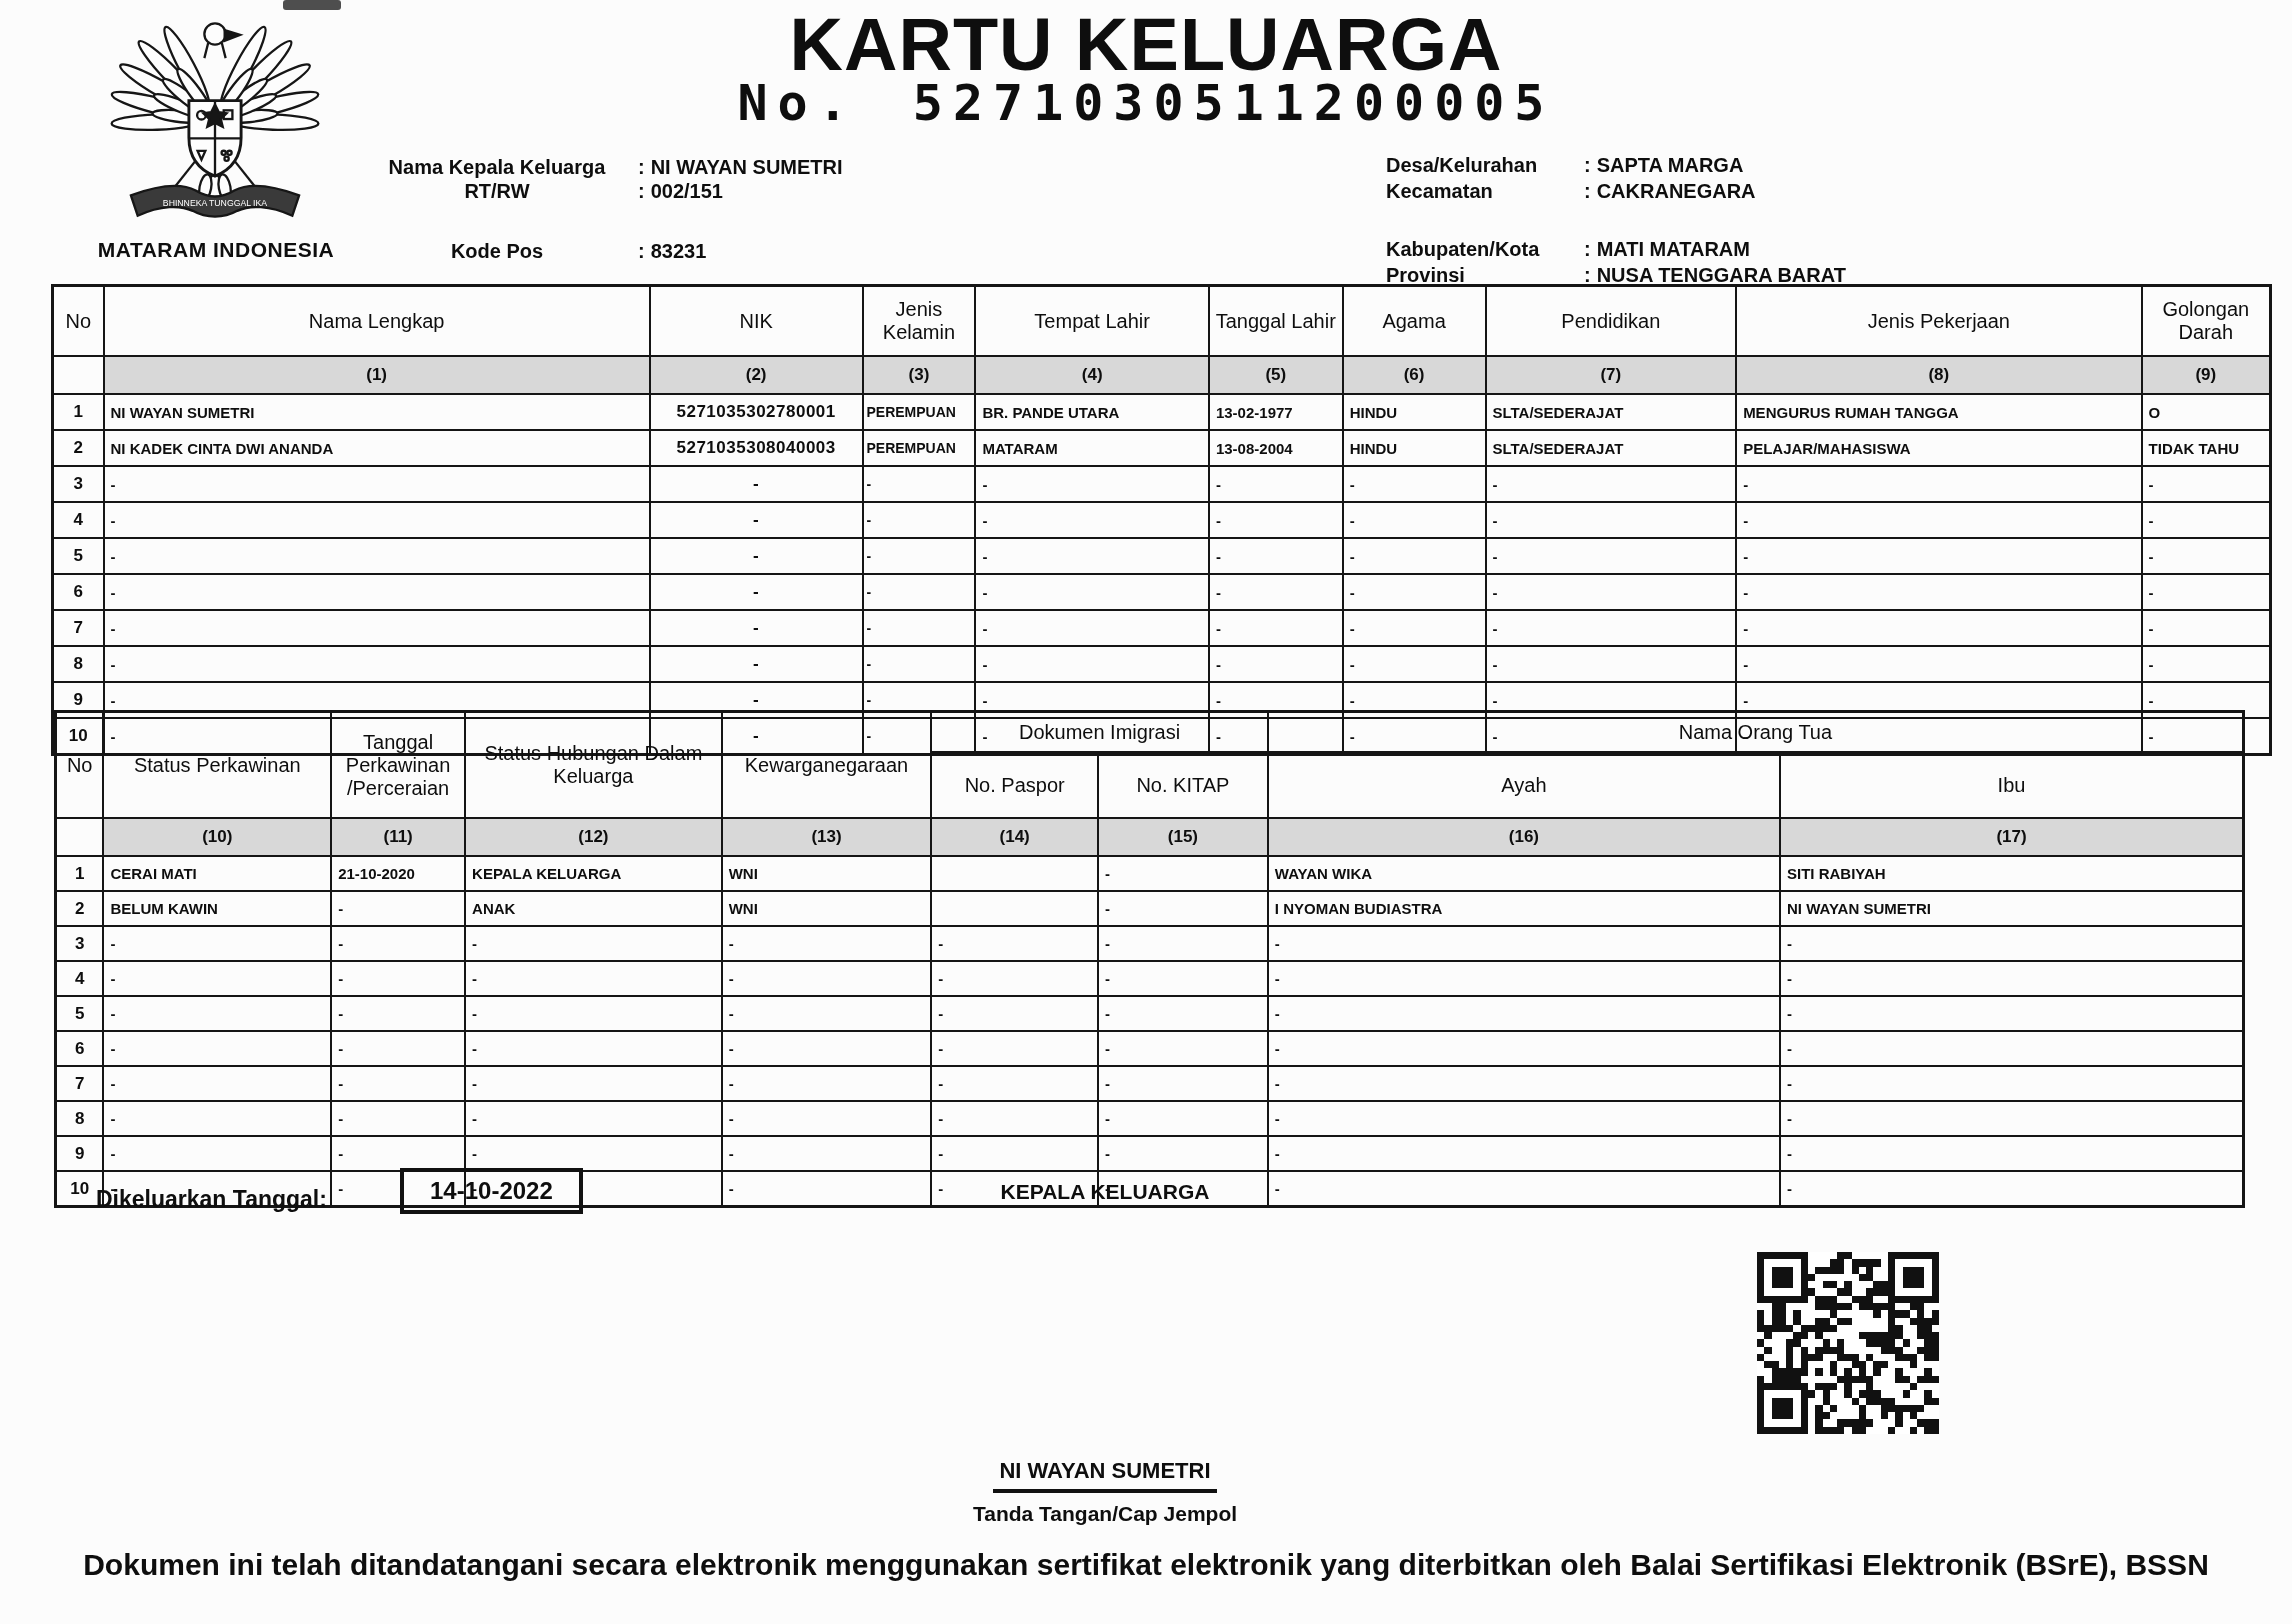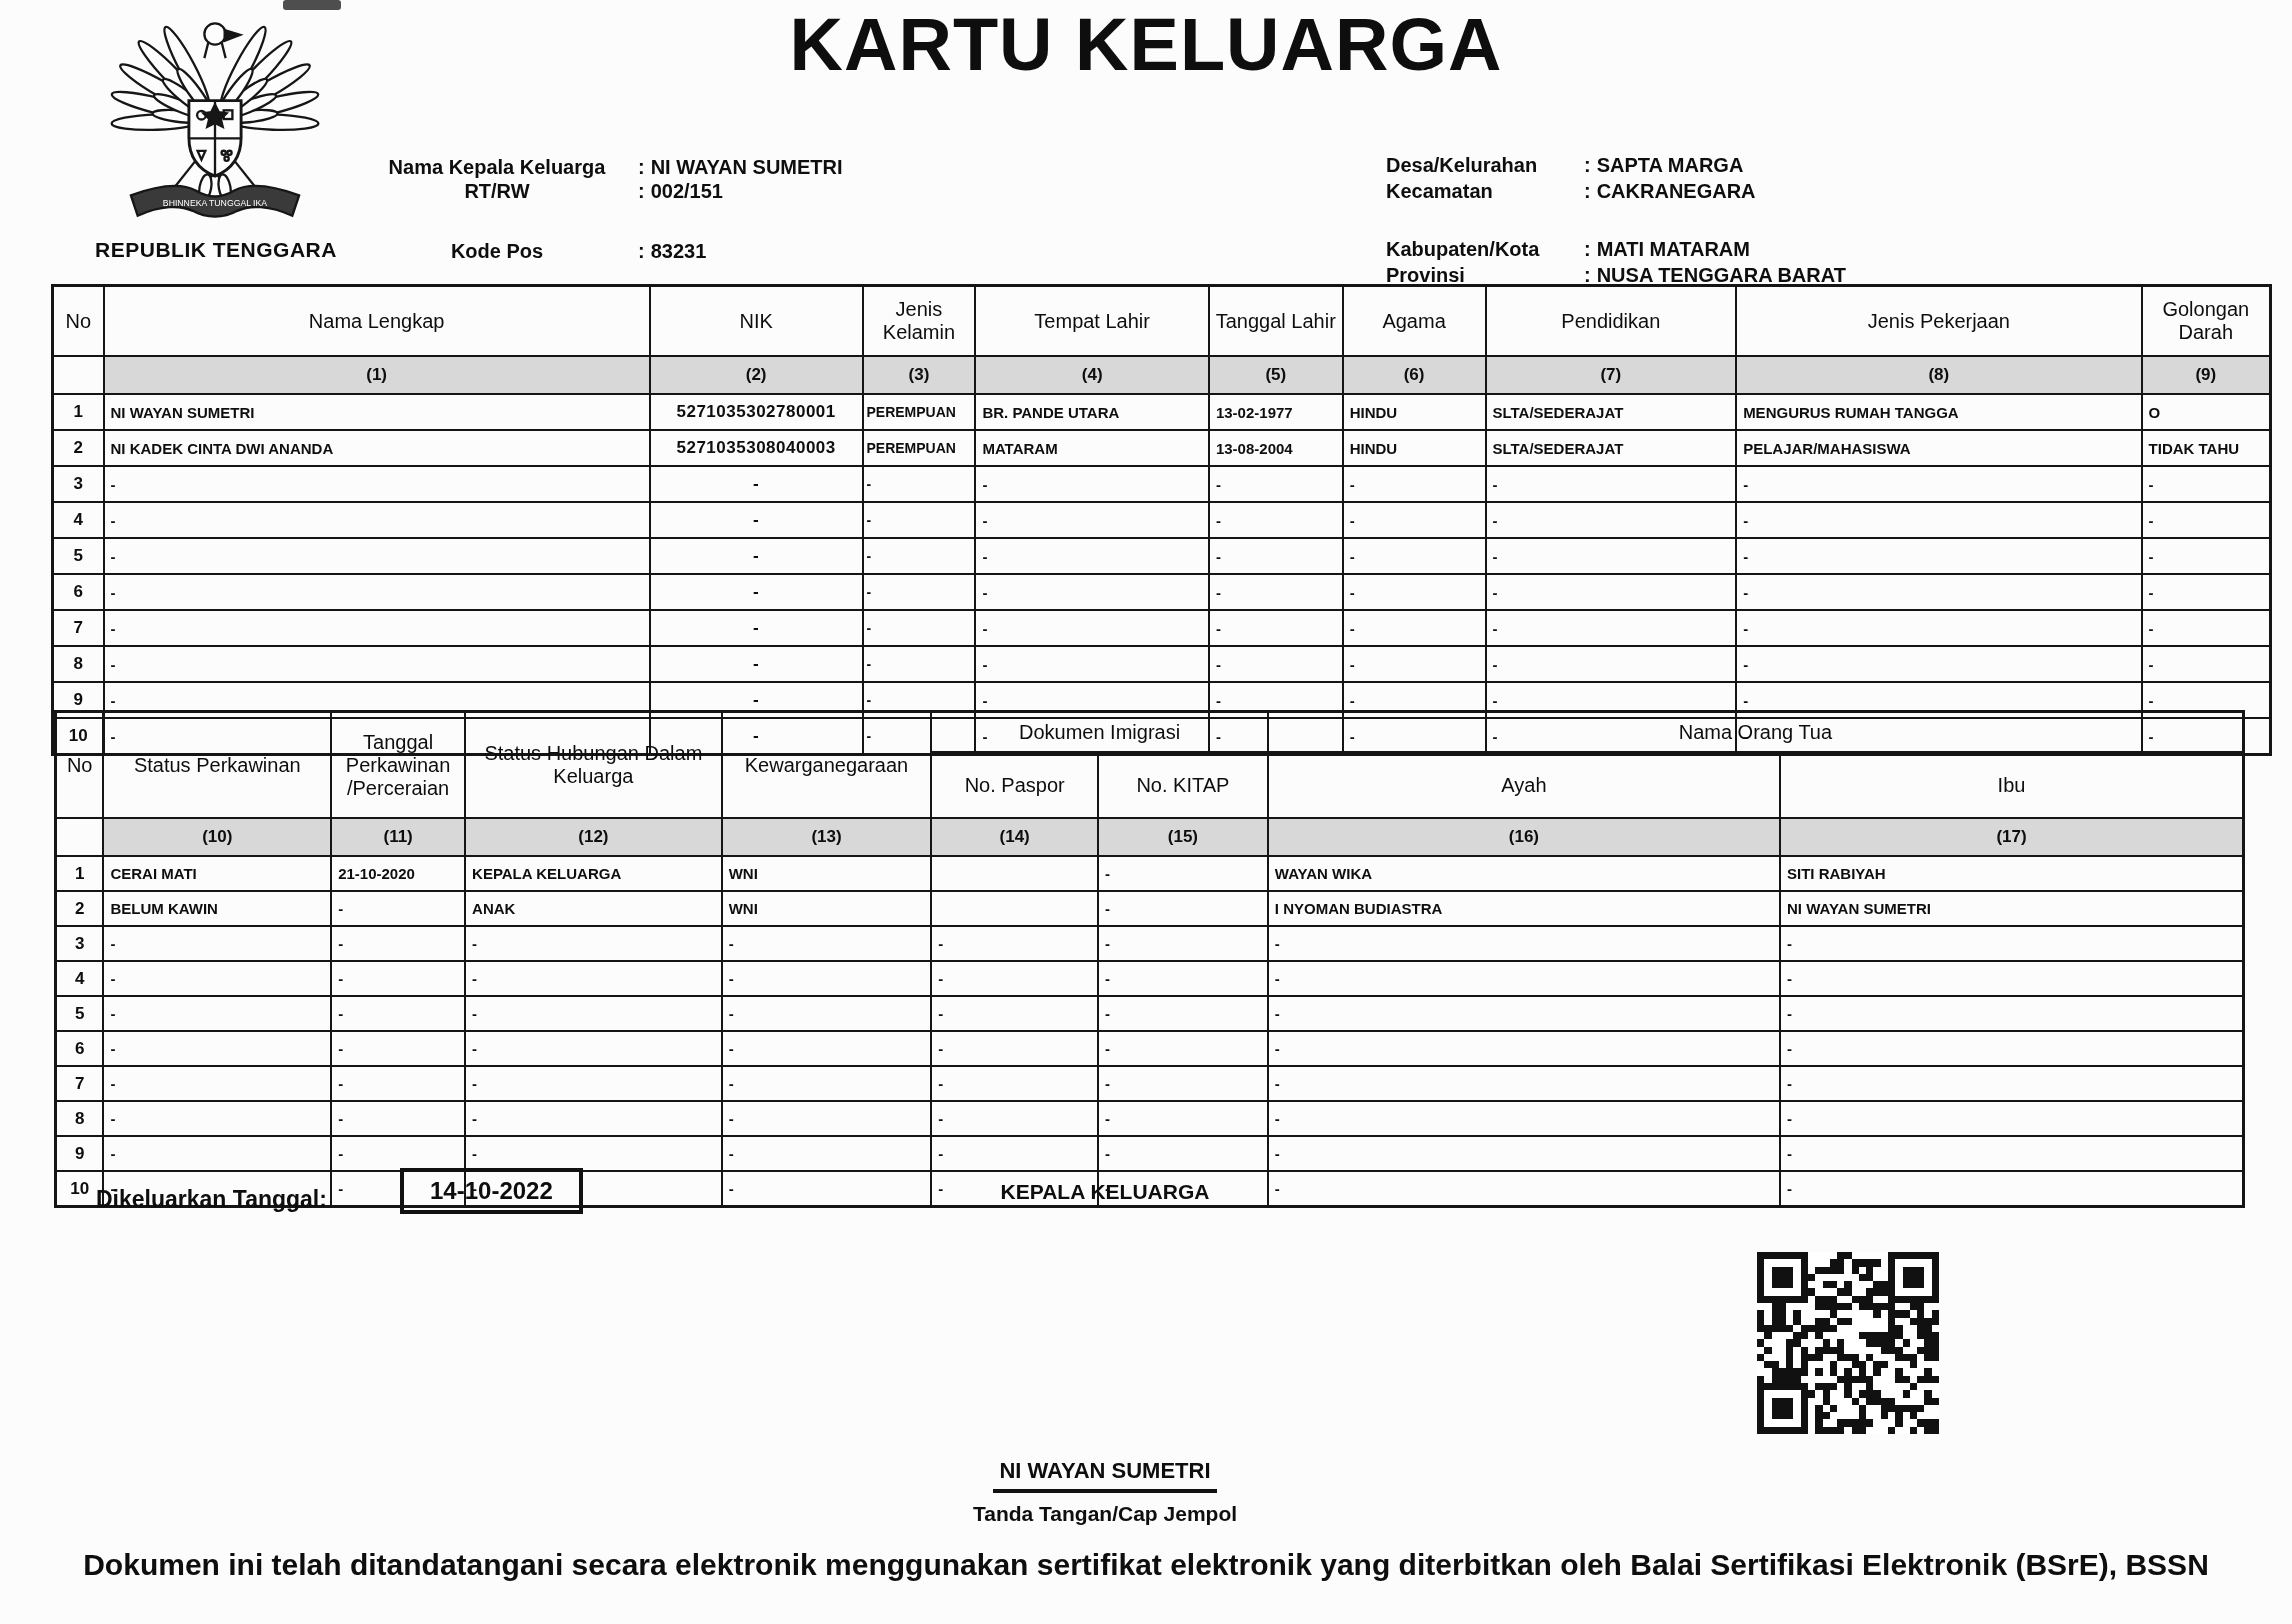--- a/index.html
+++ b/index.html
@@ -154,23 +154,27 @@
         <circle cx="124" cy="154" r="2.2" fill="none"></circle>
         <circle cx="130" cy="154" r="2.2" fill="none"></circle>
         <circle cx="127" cy="160" r="2.2" fill="none"></circle>
         <path d="M111 112 L115 104 L119 112 L127 113 L121 119 L123 127 L115 123 L107 127 L109 119 L103 113 Z" fill="#161616"></path>
 
         <path d="M28 198 C58 187 80 185 95 193 C108 201 122 201 135 193 C150 185 172 187 202 198 L195 219 C171 208 151 208 138 214 C124 222 106 222 92 214 C79 208 59 208 35 219 Z" fill="#3a3a3a"></path>
       </g>
       <text x="115" y="209" text-anchor="middle" font-size="9" fill="#ffffff" font-family="Liberation Sans, sans-serif">BHINNEKA TUNGGAL IKA</text>
     </svg>
   </div>
-  <div class="emblem-label">REPUBLIK TENGGARA</div>
+  <div class="emblem-label">MATARAM INDONESIA</div>
 
   <div class="doc-title">KARTU KELUARGA</div>
+  <div class="no-line">
+    <span>No.</span>
+    <span>5271030511200005</span>
+  </div>
 
   <div class="fields fields-left">
       <div class="field">
       <span class="lbl">Nama Kepala Keluarga</span><span class="sep">:</span><span class="val">NI WAYAN SUMETRI</span>
     </div>
       <div class="field">
       <span class="lbl">RT/RW</span><span class="sep">:</span><span class="val">002/151</span>
     </div>
       <div class="field">
       <span class="lbl">Kode Pos</span><span class="sep">:</span><span class="val">83231</span>

